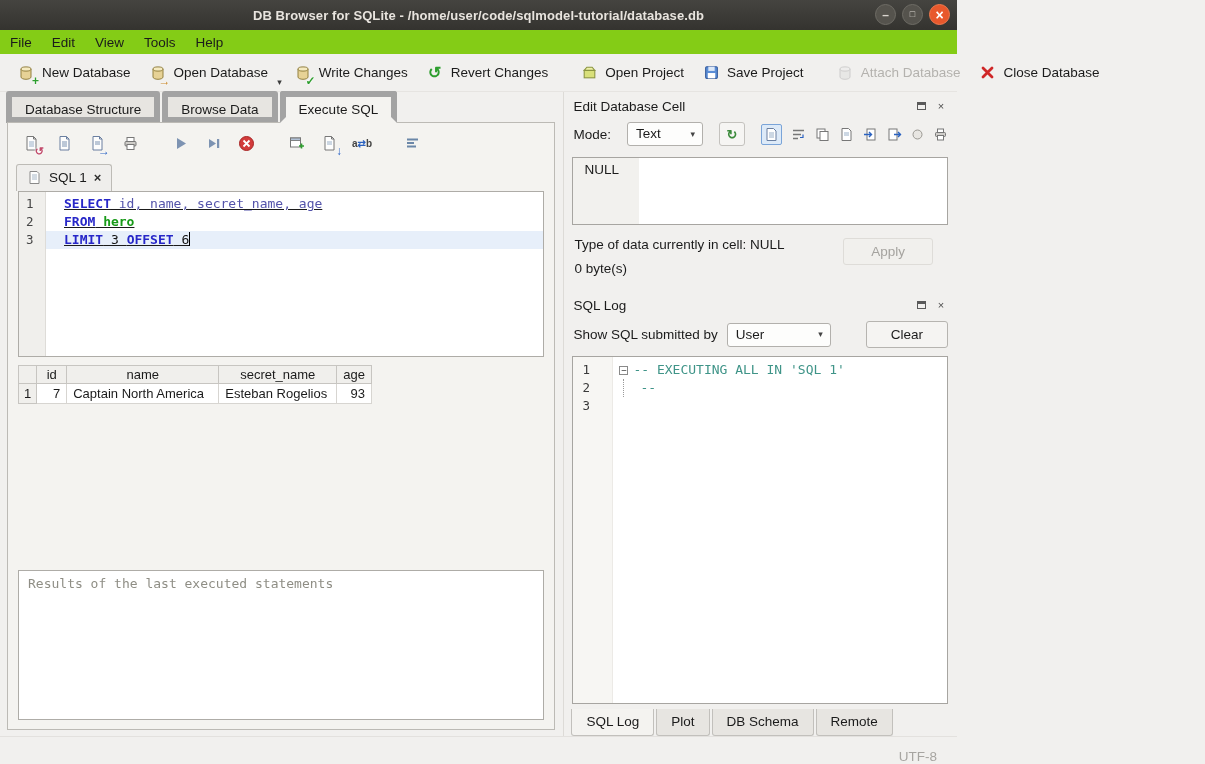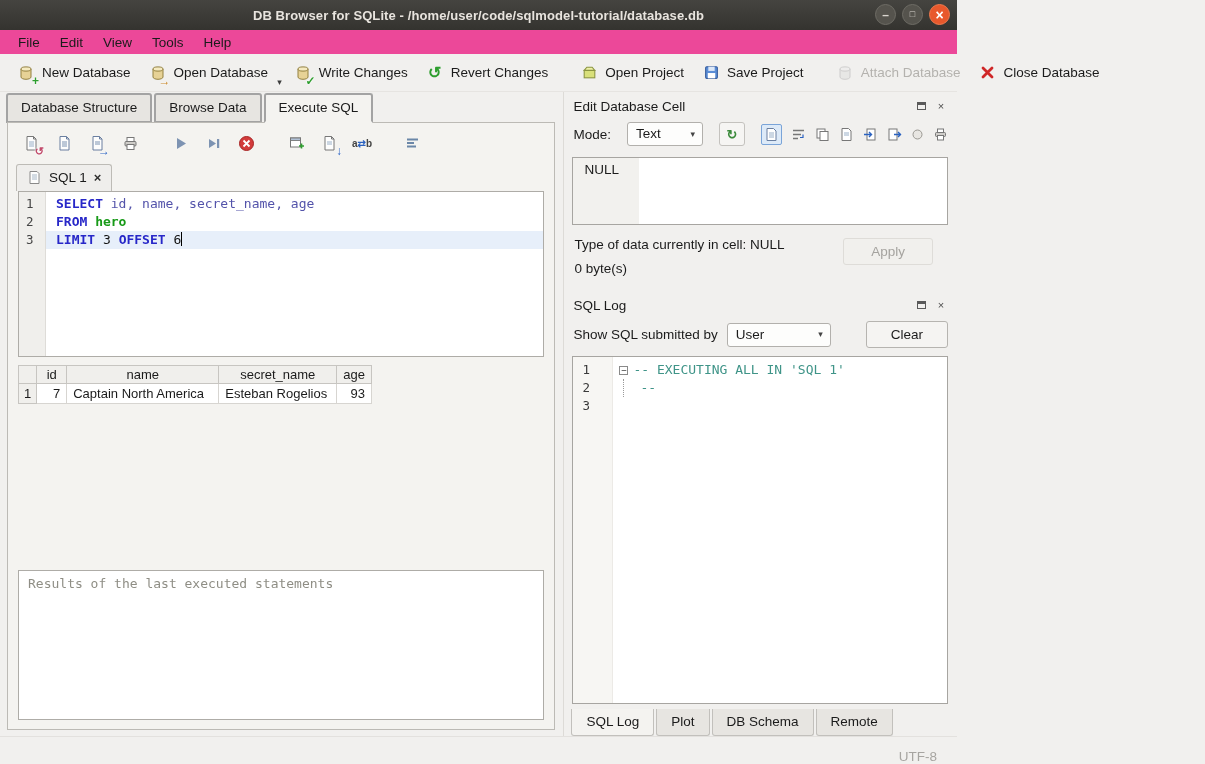--- a/index.html
+++ b/index.html
@@ -11,21 +11,21 @@
   .titlebar { height:30px; background:linear-gradient(#454440,#34332f); color:#e8e4de;
     display:flex; align-items:center; position:relative; font-weight:bold; font-size:13px; flex:0 0 30px; }
   .titlebar .title { flex:1; text-align:center; letter-spacing:.1px; }
   .win-controls { position:absolute; right:7px; top:4px; display:flex; gap:6px; }
   .win-btn { width:21px; height:21px; border-radius:50%; background:#55534d; border:1px solid #6e6c65;
     color:#d9d5cf; font-size:12px; line-height:1; display:flex; align-items:center; justify-content:center; cursor:default;}
   .win-btn.max span { font-size:9px; }
   .win-btn.close { background:#e8582c; border-color:#f07a4e; color:#fff; font-size:14px; }
 
   
-  .menubar { height:24px; display:flex; align-items:center; padding-left:8px; background:#ec4899; flex:0 0 24px; }
+  .menubar { height:24px; display:flex; align-items:center; padding-left:0; background:#84cc16; flex:0 0 24px; }
   .menu-item { padding:3px 10px; }
 
   
   .toolbar { height:38px; display:flex; align-items:center; padding:0 8px; background:#f1f0ee;
     border-bottom:1px solid #e6e4e1; flex:0 0 38px; }
   .tb-btn { display:flex; align-items:center; gap:7px; padding:5px 9px; border-radius:3px; white-space:nowrap; }
   .tb-btn.disabled { color:#b4b2ae; }
   .tb-btn.disabled svg { opacity:.4; filter:grayscale(1); }
   .tb-sep { width:1px; height:26px; background:#d9d7d3; margin:0 7px; }
   .tb-icon { position:relative; width:18px; height:18px; display:inline-flex; align-items:center; justify-content:center; }
@@ -34,42 +34,42 @@
   .dd-arrow { font-size:9px; color:#3c3c3c; padding:4px 3px; align-self:flex-end; margin-left:-3px; }
   .glyph-icon { font-size:16px; font-weight:bold; line-height:1; }
 
   
   .content { flex:1; display:flex; min-height:0; }
   .left-pane { width:704px; display:flex; flex-direction:column; min-height:0; }
   .right-pane { flex:1; display:flex; flex-direction:column; min-height:0; border-left:1px solid #dddbd7; }
 
   
   .main-tabs { display:flex; align-items:flex-end; padding:4px 0 0 6px; height:30px; flex:0 0 30px; }
-  .main-tab { padding:5px 13px 6px; background:#e7e5e1; border:2px solid #a3a3a3; margin-right:2px;
+  .main-tab { padding:5px 13px 0; background:#e7e5e1; border:6px solid #a3a3a3; margin-right:2px;
     border-radius:3px 3px 0 0; position:relative; top:1px; }
   .main-tab.active { background:#f4f3f0; border-bottom-color:#f4f3f0; z-index:3; font-weight:normal; }
 
   
   .exec-panel { flex:1; margin:0 8px 6px 7px; border:1px solid #bcbab5; background:#f4f3f0;
     display:flex; flex-direction:column; min-height:0; position:relative; z-index:2; }
   .exec-toolbar { height:36px; display:flex; align-items:center; gap:11px; padding:4px 12px 0; flex:0 0 36px; }
   .icon-btn { width:22px; height:22px; display:flex; align-items:center; justify-content:center; }
   .mini-sep { width:6px; }
 
   .sql-tabbar { display:flex; align-items:flex-end; padding:4px 0 0 8px; height:32px; flex:0 0 32px; }
   .sql-tab { display:flex; gap:7px; background:#efeeec; border:1px solid #bdbbb6;
     border-bottom:none; padding:5px 10px 6px; border-radius:3px 3px 0 0; }
   .sql-tab .close-x { font-weight:bold; font-size:13px; color:#2e2e2e; }
 
   .editor-wrap { margin:0 10px; border:1px solid #aeaca7; background:#fff; height:166px; display:flex;
     font-family:"DejaVu Sans Mono", monospace; font-size:13px; overflow:hidden; flex:0 0 166px; }
   .gutter { width:27px; background:#f0efec; border-right:1px solid #dedcd8; color:#454545; font-size:12.5px;
     line-height:18px; padding:3px 0 0 7px; }
   .code { flex:1; padding-top:3px; line-height:18px; }
-  .code .line { height:18px; padding-left:10px; }
+  .code .line { height:18px; padding-left:18px;text-decoration:underline; }
   .code span { white-space:pre; }
   .line.current { background:#e7effa; }
   .kw { color:#2727c8; font-weight:bold; }
   .ident { color:#5353aa; }
   .tbl { color:#189a18; font-weight:bold; }
   .num { color:#141414; }
   .caret { display:inline-block; width:1px; height:14px; background:#000; vertical-align:-2px; }
 
   .results-area { flex:1; padding:8px 10px 0; min-height:0; overflow:hidden; }
   table.results { border-collapse:collapse; font-size:13px; }

